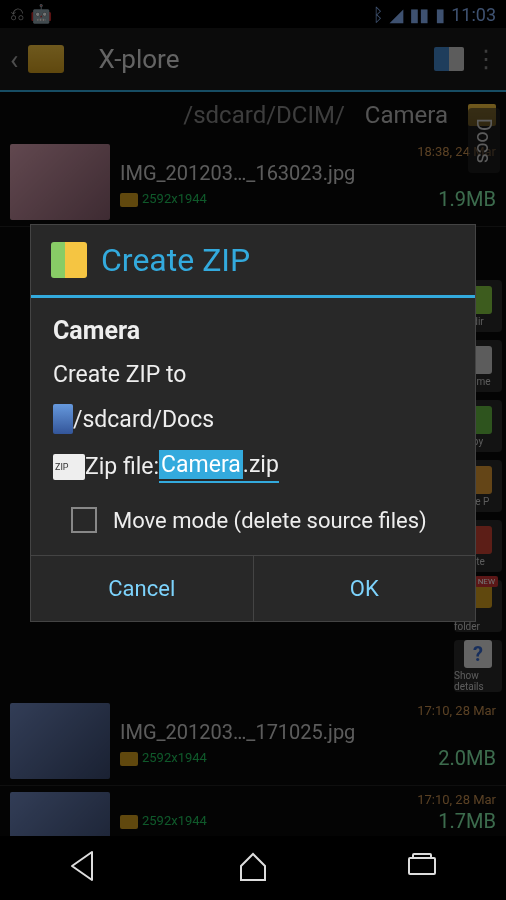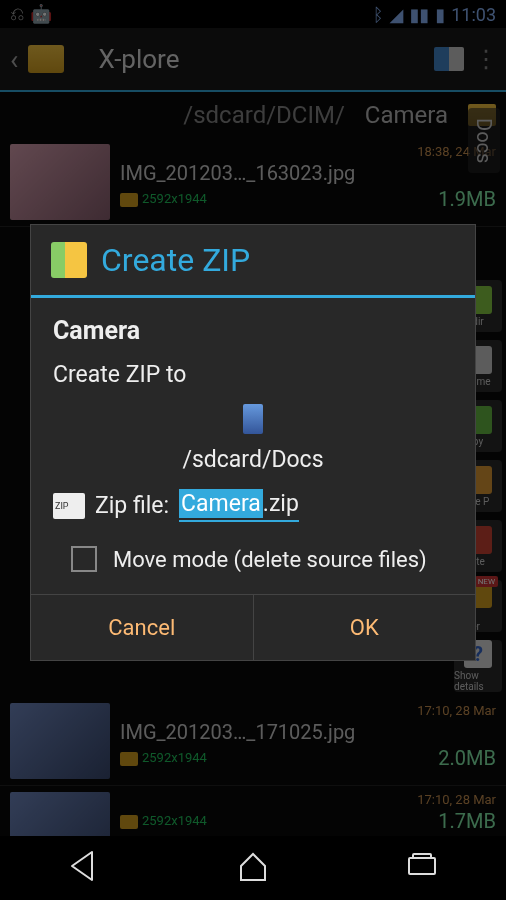--- a/index.html
+++ b/index.html
@@ -49,31 +49,31 @@
 .ico-det { background: #ddd; color: #3366cc; display: flex; align-items: center; justify-content: center; font-size: 20px; font-weight: bold; }
 
 .scrim { position: absolute; inset: 0; background: rgba(0,0,0,0.55); }
 
 .dialog { position: absolute; left: 30px; right: 30px; top: 224px; background: #282828; border: 1px solid #444; }
 .dialog-header { display: flex; align-items: center; gap: 14px; padding: 16px 20px; border-bottom: 3px solid #33aadd; }
 .zip-icon { width: 36px; height: 36px; background: linear-gradient(90deg, #88cc66 40%, #f5c542 40%); border-radius: 3px; }
 .dialog-title { color: #33aadd; font-size: 32px; }
 .dialog-body { padding: 18px 22px; color: #eee; font-size: 23px; display: flex; flex-direction: column; gap: 16px; }
 .src-name { font-weight: bold; font-size: 25px; }
-.dest-row { display: flex; align-items: center; gap: 12px; flex-direction: column; }
+.dest-row { display: flex; align-items: center; gap: 0; }
 .sd-icon { width: 20px; height: 30px; background: linear-gradient(#6699dd, #335599); border-radius: 2px; }
-.zipfile-row { display: flex; align-items: center; gap: 10px; }
+.zipfile-row { display: flex; align-items: center; }
 .zipfile-icon { width: 32px; height: 26px; background: #eee; border-radius: 2px; position: relative; font-size: 9px; color: #333; display: flex; align-items: center; justify-content: flex-start; padding-left: 2px; }
 .zipfile-icon::before { content: "ZIP"; }
 .zip-input { display: flex; align-items: baseline; border-bottom: 2px solid #33aadd; padding-bottom: 2px; }
 .zip-sel { background: #33aadd; color: #fff; padding: 1px 2px; }
 .move-row { display: flex; align-items: center; gap: 16px; padding: 8px 0 4px 18px; font-size: 22px; }
 .checkbox { width: 26px; height: 26px; border: 2px solid #888; }
 .dialog-buttons { display: flex; border-top: 1px solid #444; }
-.dialog-buttons button { flex: 1; background: transparent; border: none; color: #fdba74; font-size: 22px; padding: 20px 0; cursor: pointer; }
+.dialog-buttons button { flex: 1; background: transparent; border: none; color: #7dd3fc; font-size: 22px; padding: 20px 0; cursor: pointer; }
 .dialog-buttons button:first-child { border-right: 1px solid #444; }
 
 .nav-bar { position: absolute; bottom: 0; left: 0; right: 0; height: 64px; background: #000; display: flex; justify-content: space-around; align-items: center; }
 .nav-btn svg { width: 36px; height: 36px; stroke: #ddd; fill: none; stroke-width: 2; }
 </style>
 </head>
 <body>
 
 <div class="status-bar">
   <div class="left">

